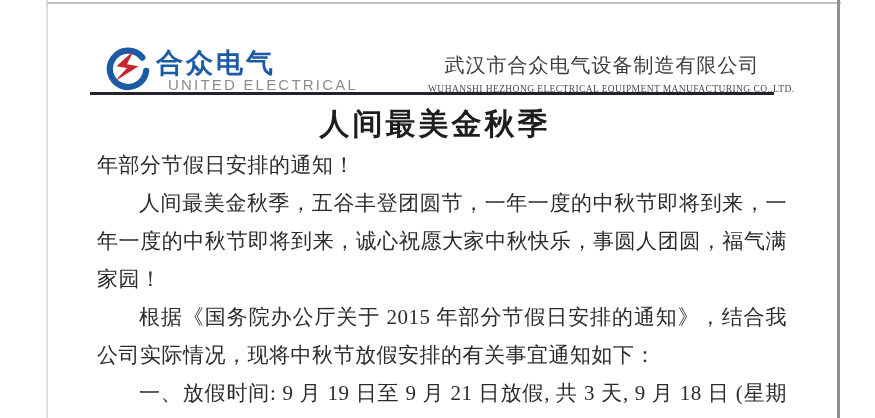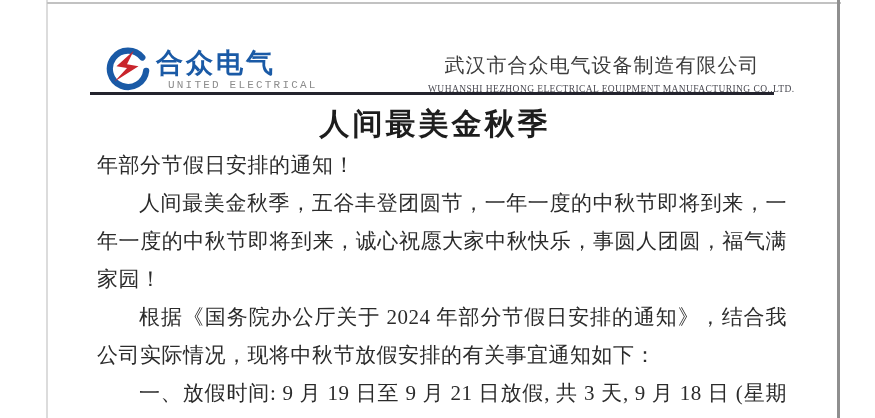--- a/index.html
+++ b/index.html
@@ -18,22 +18,22 @@
   
   .logo{position:absolute;left:104px;top:46px;display:flex;align-items:flex-start;}
   .logo-icon{width:46px;height:46px;margin-right:6px;}
   .logo-texts{display:flex;flex-direction:column;margin-top:3px;}
   .logo-cn{
     font-family:"Liberation Sans","DejaVu Sans",sans-serif;
     font-weight:800;font-size:27px;line-height:28px;
     color:#1a5aa6;letter-spacing:3px;
   }
   .logo-en{
-    font-family:Liberation Mono, monospace;
-    font-size:11px;line-height:12px;color:#8c8c8c;letter-spacing:2.2px;margin-top:2px;padding-left:12px;
+    font-family:Liberation Sans, sans-serif;
+    font-size:15px;line-height:12px;color:#8c8c8c;letter-spacing:2.2px;margin-top:2px;padding-left:12px;
   }
   .company{position:absolute;left:428px;top:53px;width:348px;text-align:center;}
   .company-cn{
     font-family:Liberation Sans, sans-serif;
     font-size:20px;line-height:24px;color:#3c3c3c;letter-spacing:1px;white-space:nowrap;
   }
   .company-en{
     font-family:Liberation Serif, serif;
     font-size:9.5px;line-height:12px;color:#4a4a52;letter-spacing:0.4px;
     margin-top:6px;white-space:nowrap;
@@ -82,18 +82,18 @@
   </div>
 
   <div class="header-rule"></div>
 
   <div class="doc-title">人间最美金秋季</div>
 
   <div class="doc-body">
     <p>年部分节假日安排的通知！</p>
     <div id="paragraphs">
         <p class="indent">人间最美金秋季，五谷丰登团圆节，一年一度的中秋节即将到来，一年一度的中秋节即将到来，诚心祝愿大家中秋快乐，事圆人团圆，福气满家园！</p>
-        <p class="indent">根据《国务院办公厅关于 2024 年部分节假日安排的通知》，结合我公司实际情况，现将中秋节放假安排的有关事宜通知如下：</p>
+        <p class="indent">根据《国务院办公厅关于 2015 年部分节假日安排的通知》，结合我公司实际情况，现将中秋节放假安排的有关事宜通知如下：</p>
         <p class="indent">一、放假时间: 9 月 19 日至 9 月 21 日放假, 共 3 天, 9 月 18 日 (星期六)正常上班。</p>
       </div>
   </div>
 
 </div>
 
 </body></html>

